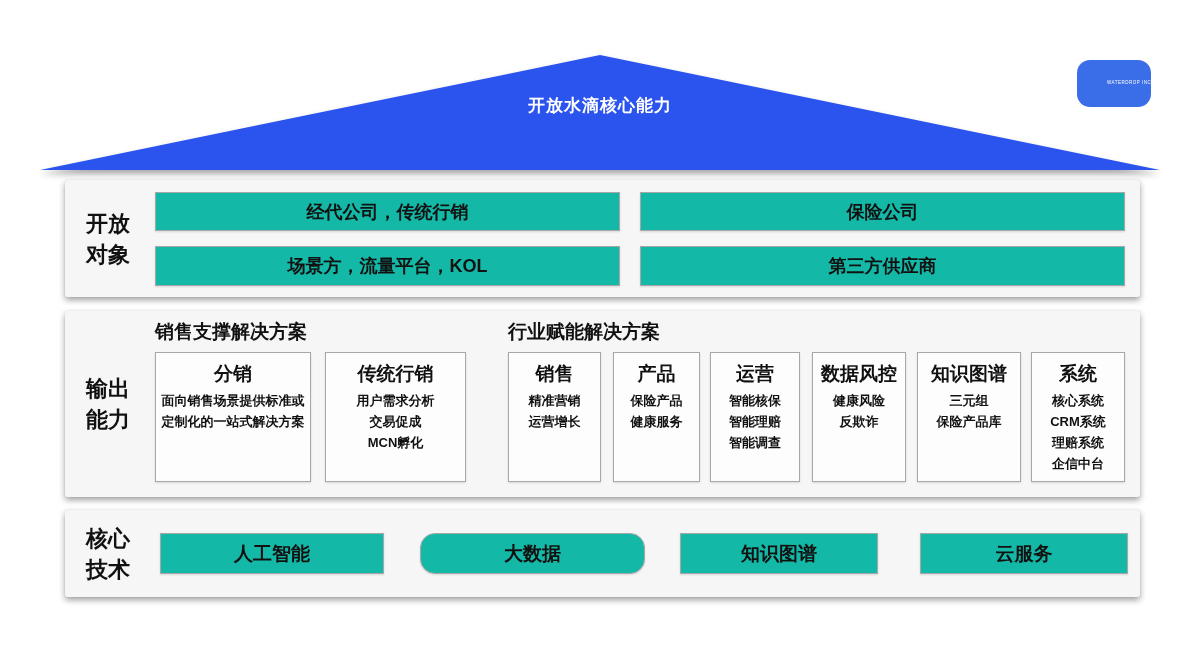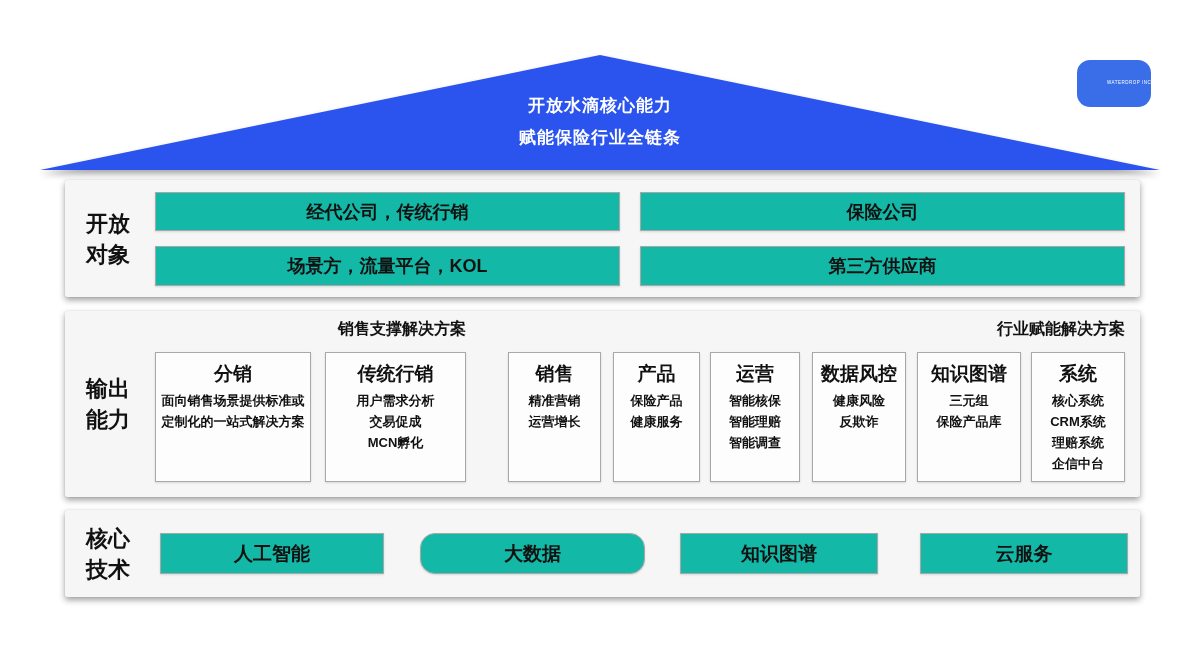--- a/index.html
+++ b/index.html
@@ -106,23 +106,23 @@
   
   .ot-1 { left: 90px;  top: 12px; width: 465px; height: 39px; }
   .ot-2 { left: 575px; top: 12px; width: 485px; height: 39px; }
   .ot-3 { left: 90px;  top: 66px; width: 465px; height: 40px; }
   .ot-4 { left: 575px; top: 66px; width: 485px; height: 40px; }
 
   
   .group-header {
     position: absolute;
     top: 8px;
-    font-size: 16px;
-    font-weight: bold;
-    text-align: right;
+    font-size: 19px;
+    font-weight: bold;
+    text-align: left;
   }
   .gh-sales    { left: 90px;  width: 311px; }
   .gh-industry { left: 443px; width: 617px; }
 
   .cap-card {
     position: absolute;
     top: 41px;
     height: 130px;
     background: #fdfdfd;
     border: 1px solid #a8a8a8;
@@ -160,21 +160,20 @@
 </head>
 <body>
 
 <div class="slide">
 
   <svg class="roof-svg" viewBox="0 0 1200 200">
     <polygon points="40,170 600,55 1160,170" fill="#2B53EE"></polygon>
   </svg>
   <div class="roof-title">
     <div>开放水滴核心能力</div>
-    <div>赋能保险行业全链条</div>
   </div>
 
   <div class="logo" style="background: rgb(58, 110, 232);">
     <div class="logo-wordmark">水滴</div>
     <div class="logo-subtitle">WATERDROP INC.</div>
   </div>
 
   <div class="panel panel-open">
     <div class="side-label">开放对象</div>
     <div class="white-box ot-1">经代公司，传统行销</div>

